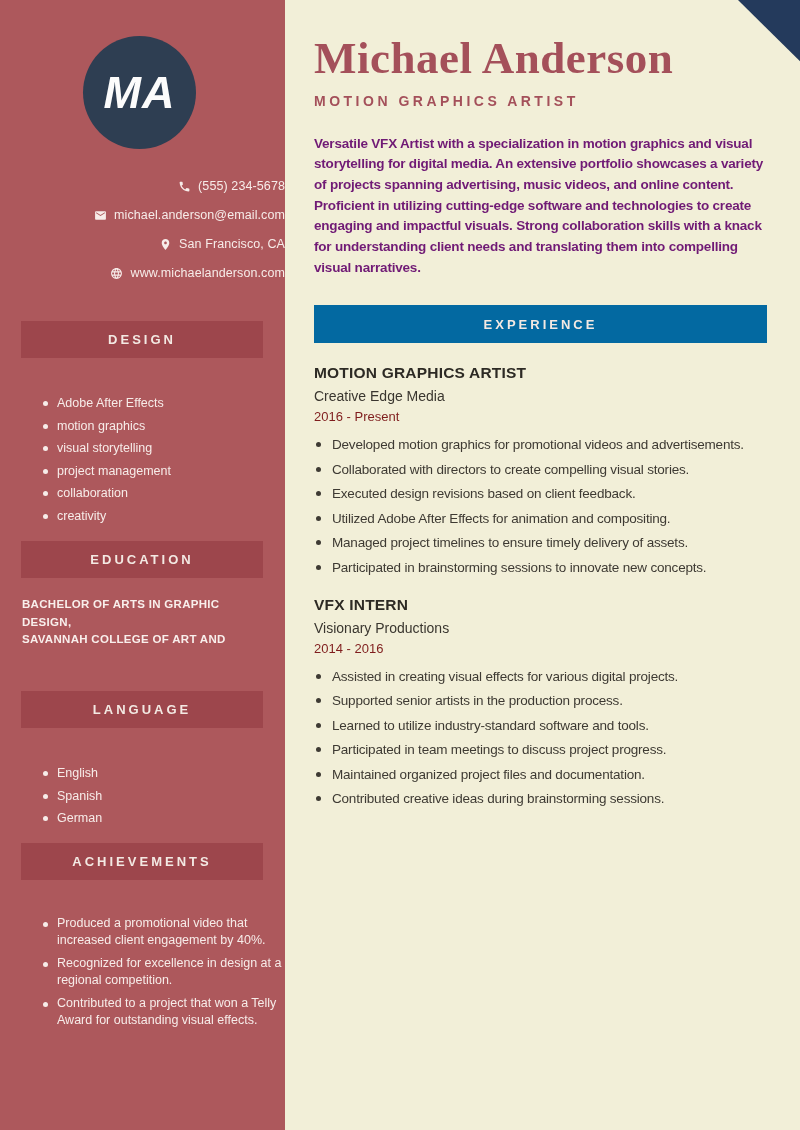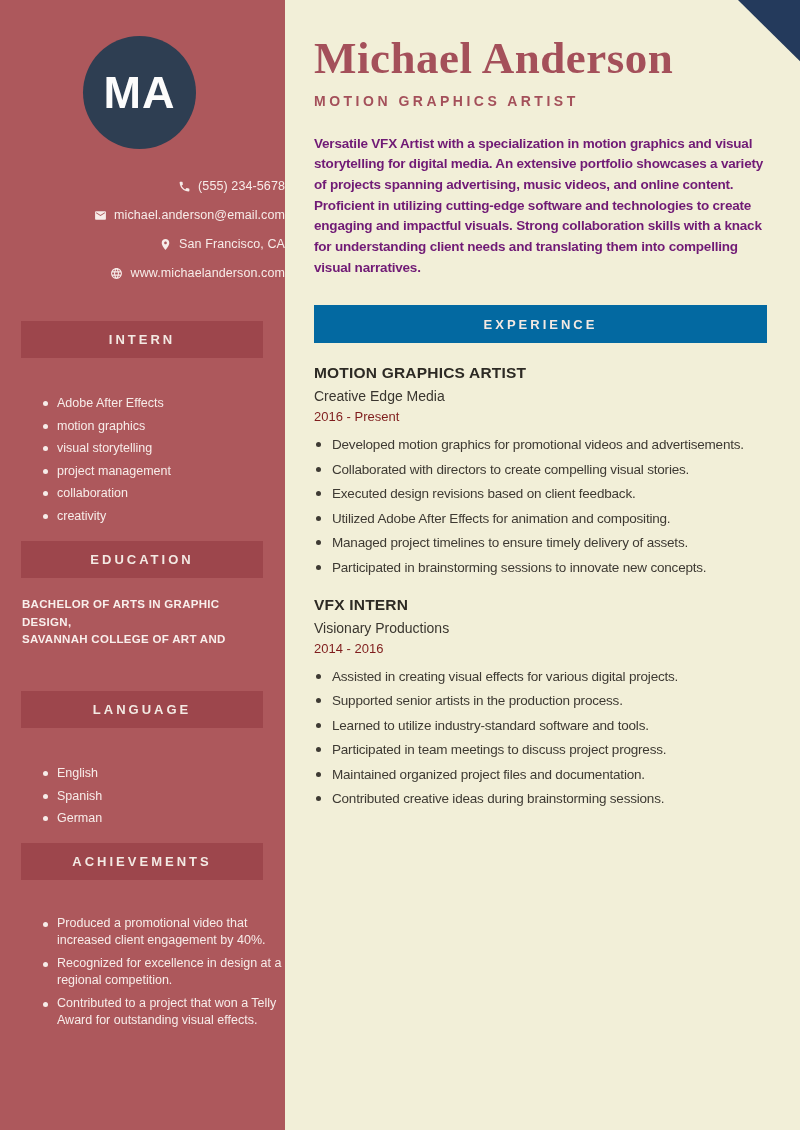--- a/index.html
+++ b/index.html
@@ -13,21 +13,21 @@
   .sidebar{
     position:absolute;left:0;top:0;width:285px;height:1130px;
     background:#ad585c;color:#f7ece9;
   }
   .avatar{
     position:absolute;left:83px;top:36px;width:113px;height:113px;
     border-radius:50%;background:#2e3e52;
     display:flex;align-items:center;justify-content:center;
   }
   .avatar span{
-    color:#fcfcfc;font-size:45px;font-weight:600;letter-spacing:1px;
+    color:#fcfcfc;font-size:45px;font-weight:600;letter-spacing:1px;font-style:italic;
   }
   .contact{position:absolute;left:0;top:177px;width:285px;}
   .contact-row{display:flex;align-items:center;margin:0 0 11px 22px;height:18px;justify-content:flex-end;}
   .cicon{width:14px;height:14px;margin-right:7px;display:inline-flex;align-items:center;justify-content:center;}
   .cicon svg{width:13px;height:13px;fill:#f7ece9;}
   .ctext{font-size:12.5px;color:#f7ece9;letter-spacing:0.1px;}
 
   .side-hd{
     margin:0 0 0 21px;width:242px;height:37px;background:#9d464c;
     display:flex;align-items:center;justify-content:center;
@@ -134,21 +134,21 @@
     <div class="contact-row">
       <span class="cicon">
         <svg viewBox="0 0 24 24">
             <path d="M11.99 2C6.47 2 2 6.48 2 12s4.47 10 9.99 10C17.52 22 22 17.52 22 12S17.52 2 11.99 2zm6.93 6h-2.95c-.32-1.25-.78-2.45-1.38-3.56 1.84.63 3.37 1.91 4.33 3.56zM12 4.04c.83 1.2 1.48 2.53 1.91 3.96h-3.82c.43-1.43 1.08-2.76 1.91-3.96zM4.26 14C4.1 13.36 4 12.69 4 12s.1-1.36.26-2h3.38c-.08.66-.14 1.32-.14 2 0 .68.06 1.34.14 2H4.26zm.82 2h2.95c.32 1.25.78 2.45 1.38 3.56-1.84-.63-3.37-1.9-4.33-3.56zm2.95-8H5.08c.96-1.66 2.49-2.93 4.33-3.56C8.81 5.55 8.35 6.75 8.03 8zM12 19.96c-.83-1.2-1.48-2.53-1.91-3.96h3.82c-.43 1.43-1.08 2.76-1.91 3.96zM14.34 14H9.66c-.09-.66-.16-1.32-.16-2 0-.68.07-1.35.16-2h4.68c.09.65.16 1.32.16 2 0 .68-.07 1.34-.16 2zm.25 5.56c.6-1.11 1.06-2.31 1.38-3.56h2.95c-.96 1.65-2.49 2.93-4.33 3.56zM16.36 14c.08-.66.14-1.32.14-2 0-.68-.06-1.34-.14-2h3.38c.16.64.26 1.31.26 2s-.1 1.36-.26 2h-3.38z"></path>
           </svg>
       </span>
       <span class="ctext">www.michaelanderson.com</span>
     </div>
   </div>
 
-  <div class="side-hd hd-skills">INTERN</div>
+  <div class="side-hd hd-skills">DESIGN</div>
   <ul class="side-list list-skills">
     <li>Adobe After Effects</li>
     <li>motion graphics</li>
     <li>visual storytelling</li>
     <li>project management</li>
     <li>collaboration</li>
     <li>creativity</li>
   </ul>
 
   <div class="side-hd hd-education">EDUCATION</div>

